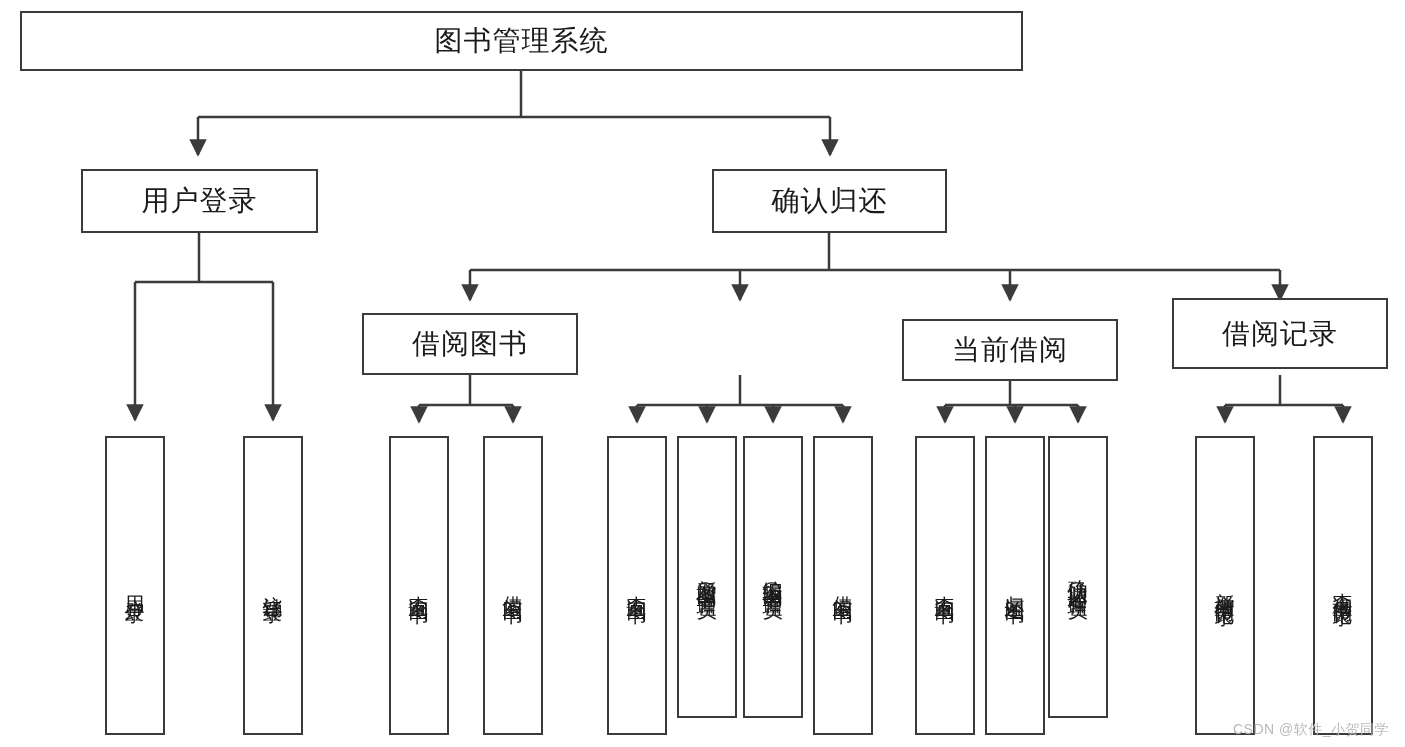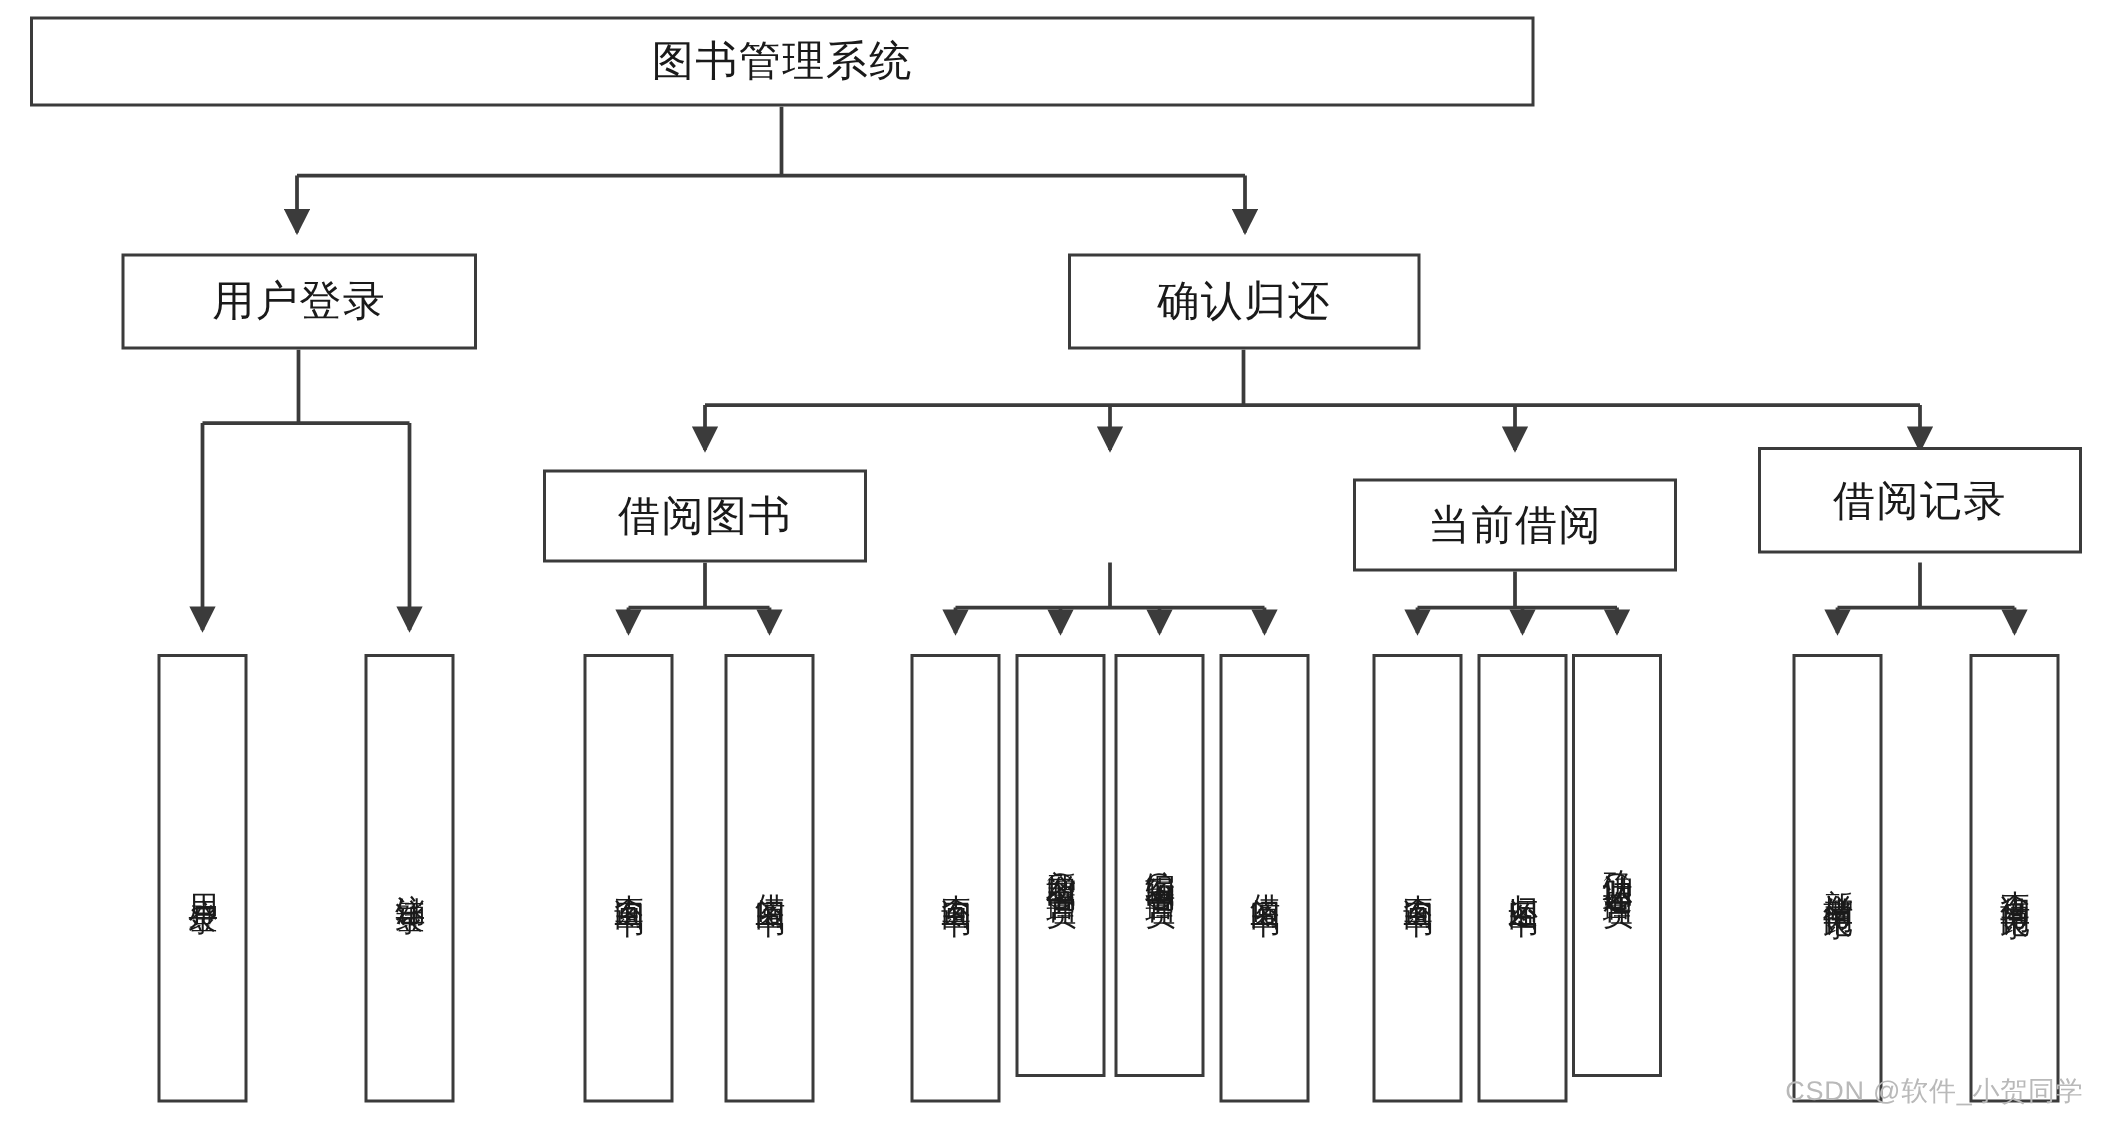--- a/index.html
+++ b/index.html
@@ -55,21 +55,21 @@
     text-orientation: upright;
     font-size: 20px;
     letter-spacing: 3px;
     white-space: normal;
     max-height: 282px;
   }
   .watermark {
     position: absolute;
     right: 16px;
     bottom: 8px;
-    font-size: 18px;
+    font-size: 14px;
     color: #b9b9b9;
     letter-spacing: 0.5px;
     white-space: nowrap;
     z-index: 3;
   }
 </style>
 </head>
 <body>
 
 <div id="canvas">

